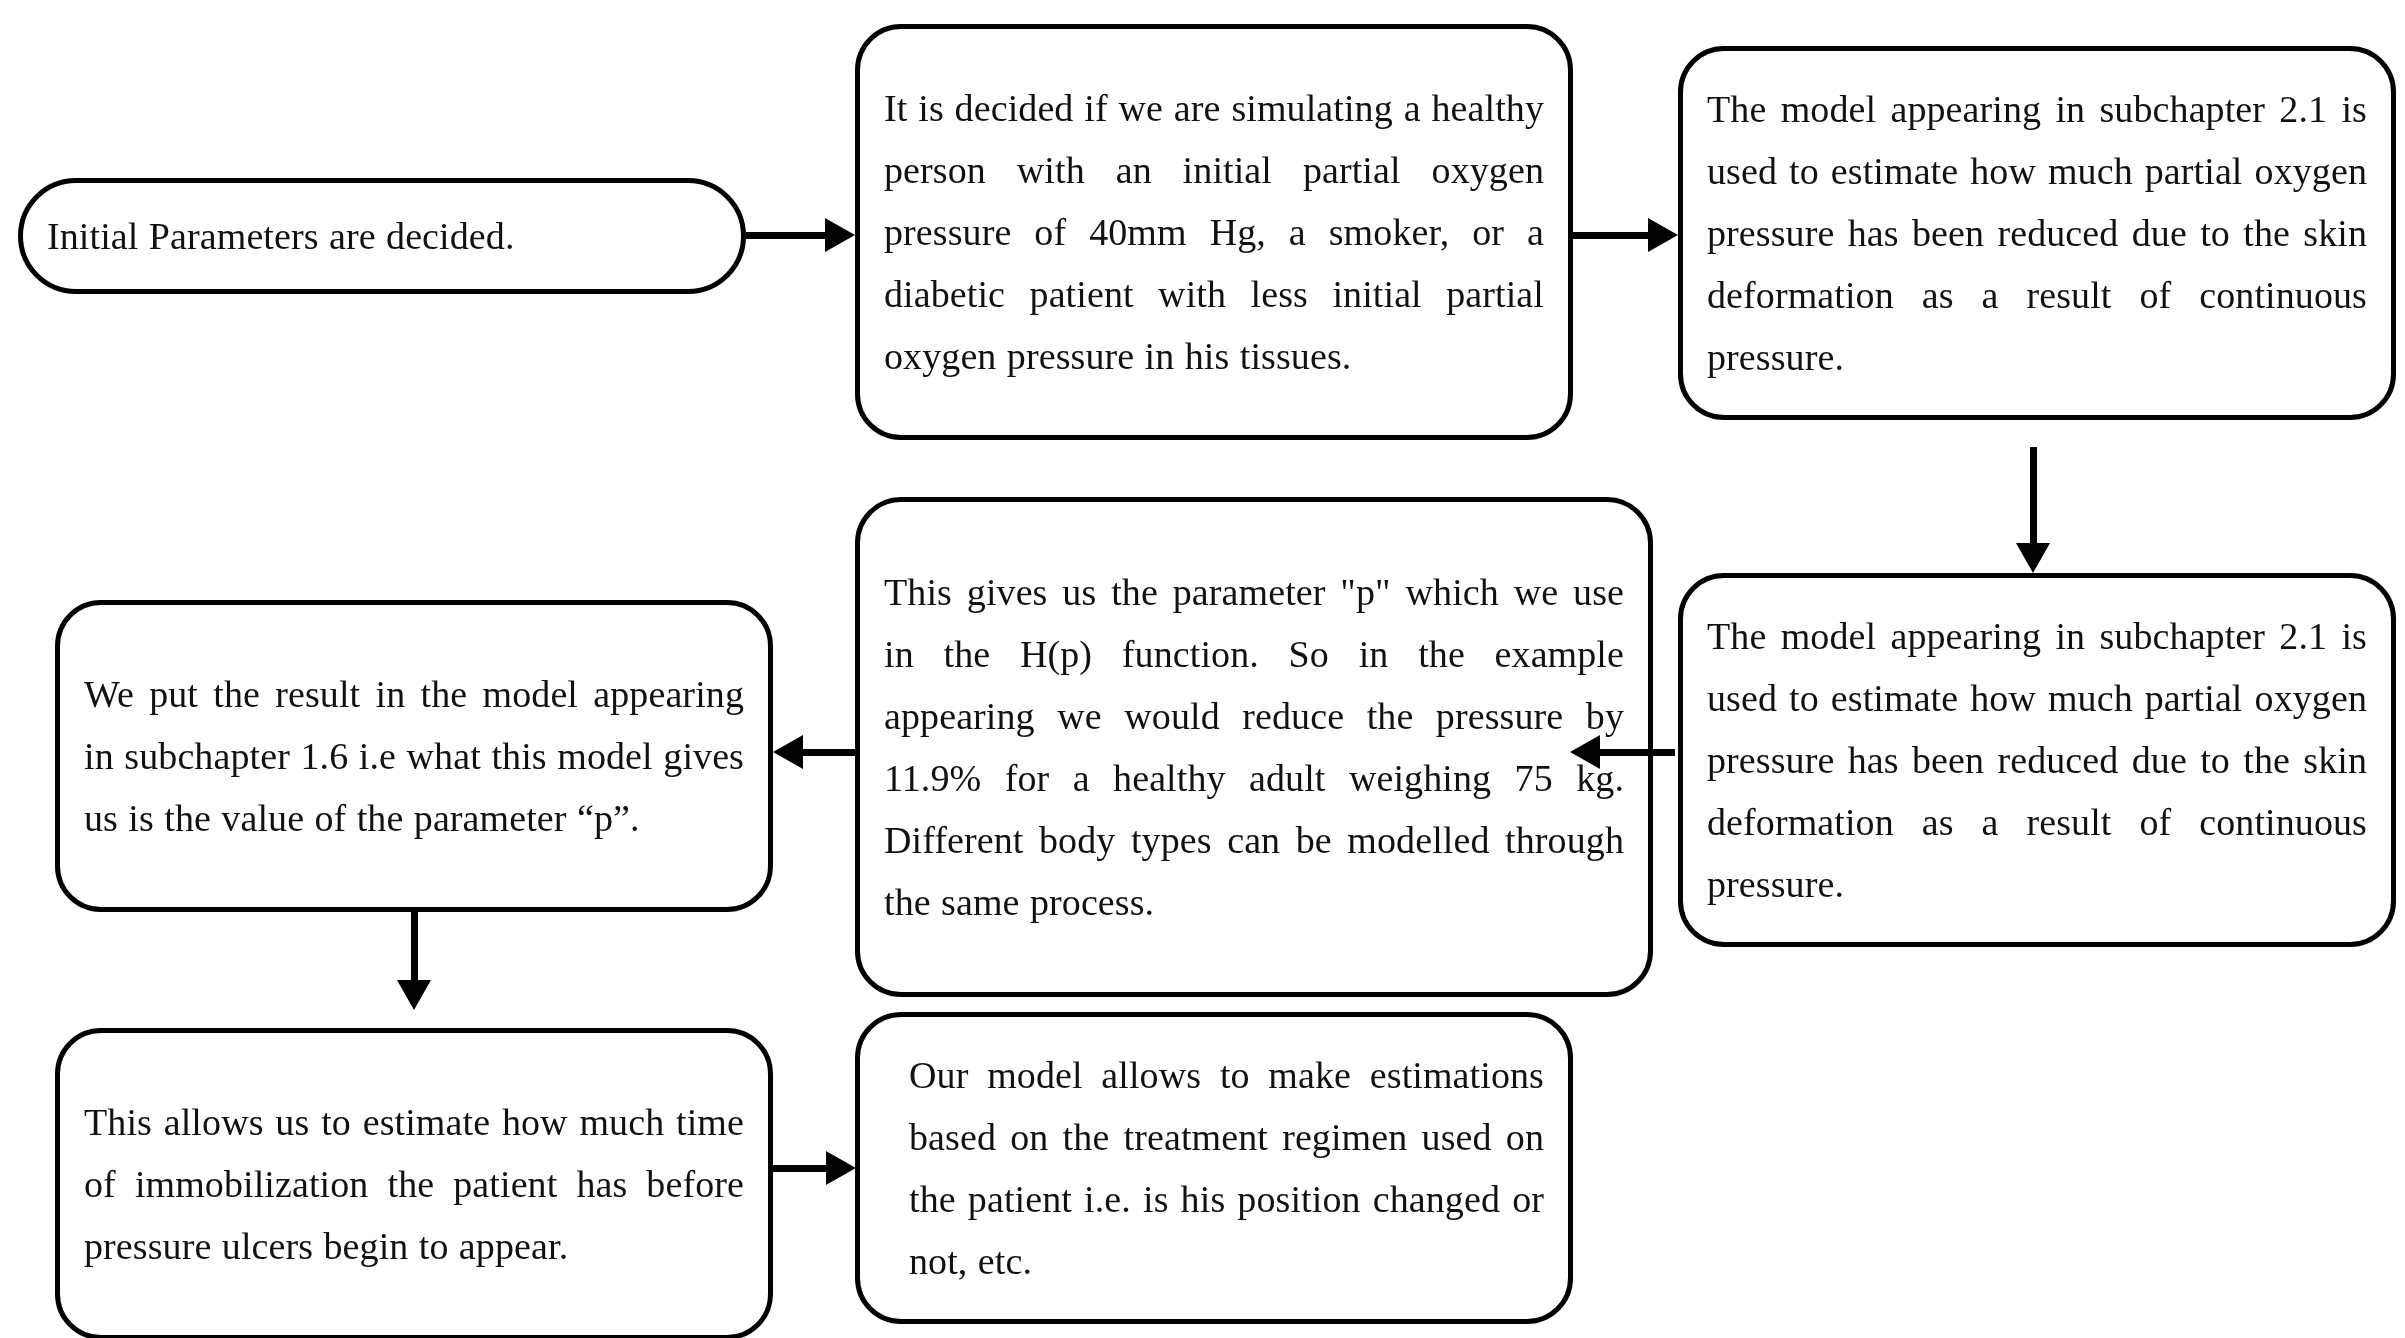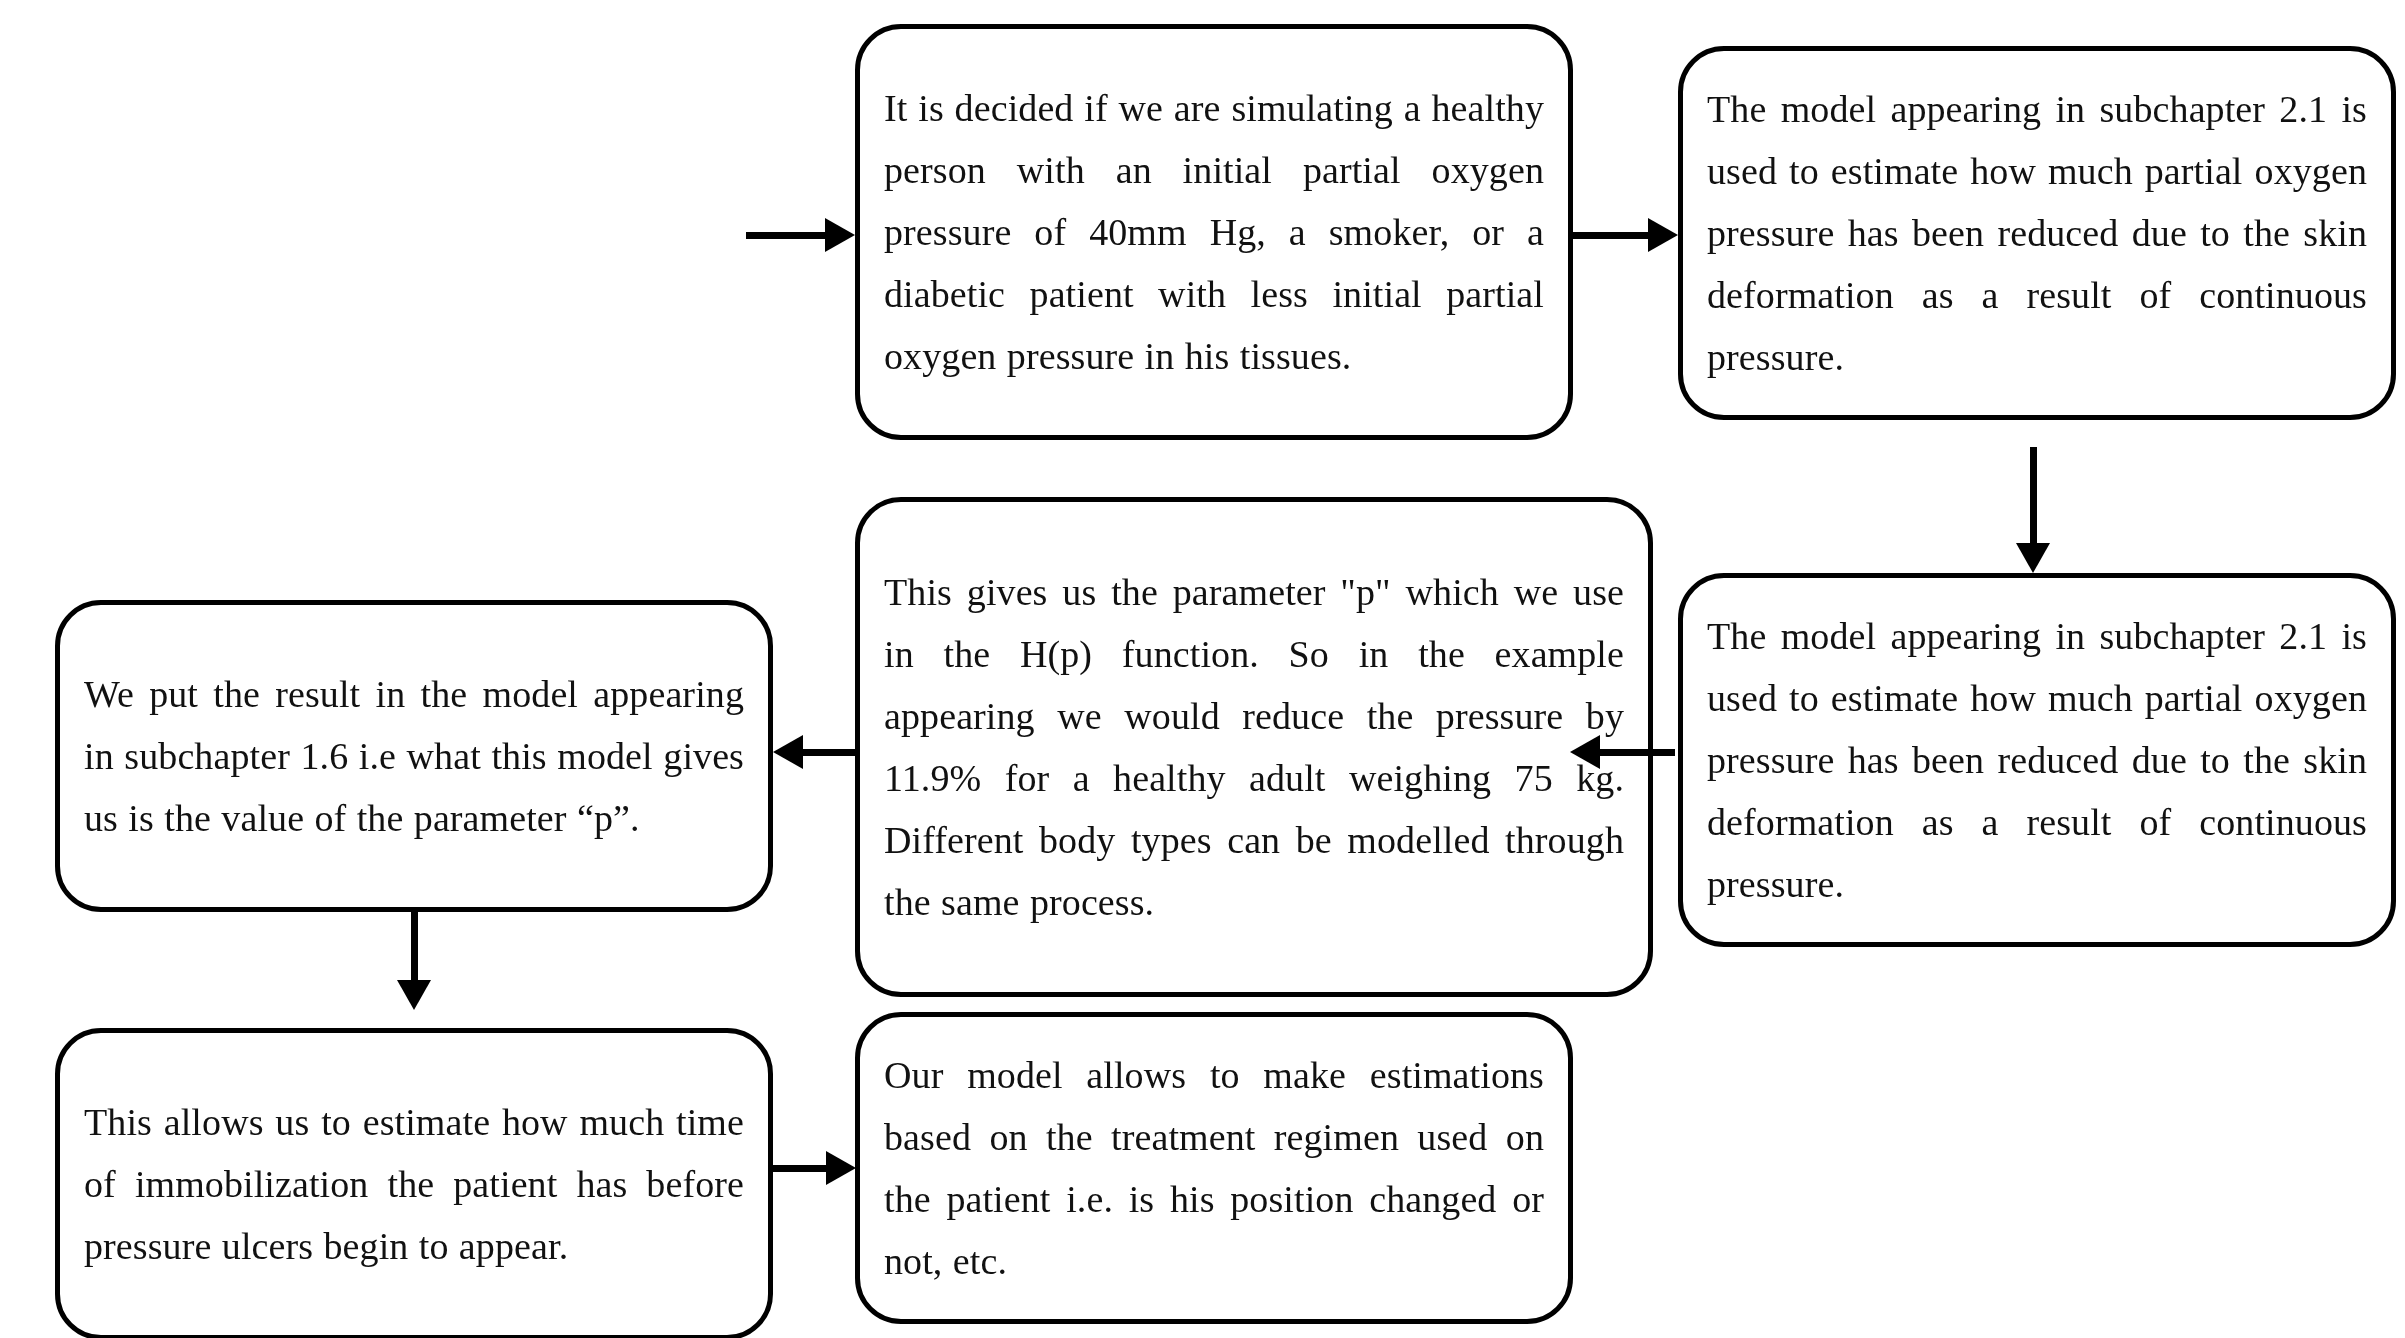--- a/index.html
+++ b/index.html
@@ -42,21 +42,21 @@
   
   #node-initial-parameters { left: 18px;   top: 178px;  width: 728px;  height: 116px; border-radius: 58px; }
   #node-initial-parameters .txt { text-align: left; }
 
   #node-patient-type      { left: 855px;  top: 24px;   width: 718px;  height: 416px; }
   #node-model-21-a        { left: 1678px; top: 46px;   width: 718px;  height: 374px; }
   #node-model-21-b        { left: 1678px; top: 573px;  width: 718px;  height: 374px; }
   #node-parameter-p       { left: 855px;  top: 497px;  width: 798px;  height: 500px; }
   #node-put-result        { left: 55px;   top: 600px;  width: 718px;  height: 312px; }
   #node-immobilization    { left: 55px;   top: 1012px; width: 718px;  height: 312px; margin-top: 16px; }
-  #node-treatment-regimen { left: 855px;  top: 1012px; width: 718px;  height: 312px; }
+  #node-treatment-regimen { left: 855px;  top: 1012px; width: 718px;  height: 312px; padding-left: 25px; }
 
   
   .conn { position: absolute; background: #000000; }
   .conn-h { height: 7px; }
   .conn-v { width: 7px; }
   .arrowhead { position: absolute; width: 0; height: 0; }
   .arrow-right { border-top: 17px solid transparent; border-bottom: 17px solid transparent; border-left: 30px solid #000000; }
   .arrow-left  { border-top: 17px solid transparent; border-bottom: 17px solid transparent; border-right: 30px solid #000000; }
   .arrow-down  { border-left: 17px solid transparent; border-right: 17px solid transparent; border-top: 30px solid #000000; }
 
@@ -80,20 +80,23 @@
   #edge6-head { left: 397px; top: 980px; }
   
   #edge7-line { left: 773px; top: 1165px; width: 58px; }
   #edge7-head { left: 826px; top: 1151px; }
 </style>
 </head>
 <body>
 
 <div id="canvas">
 
+  <div class="node" id="node-initial-parameters">
+    <span class="txt">Initial Parameters are decided.</span>
+  </div>
 
   <div class="node" id="node-patient-type">
     <span class="txt">It is decided if we are simulating a healthy person with an initial partial oxygen pressure of 40mm Hg, a smoker, or a diabetic patient with less initial partial oxygen pressure in his tissues.</span>
   </div>
 
   <div class="node" id="node-model-21-a">
     <span class="txt">The model appearing in subchapter 2.1 is used to estimate how much partial oxygen pressure has been reduced due to the skin deformation as a result of continuous pressure.</span>
   </div>
 
   <div class="node" id="node-model-21-b">

